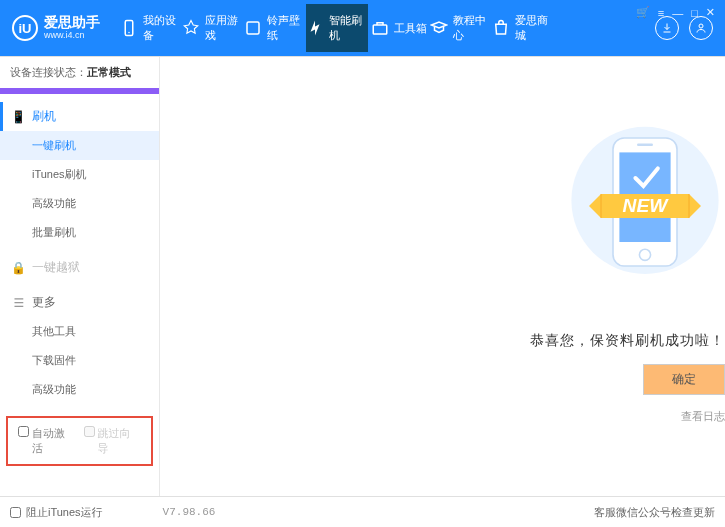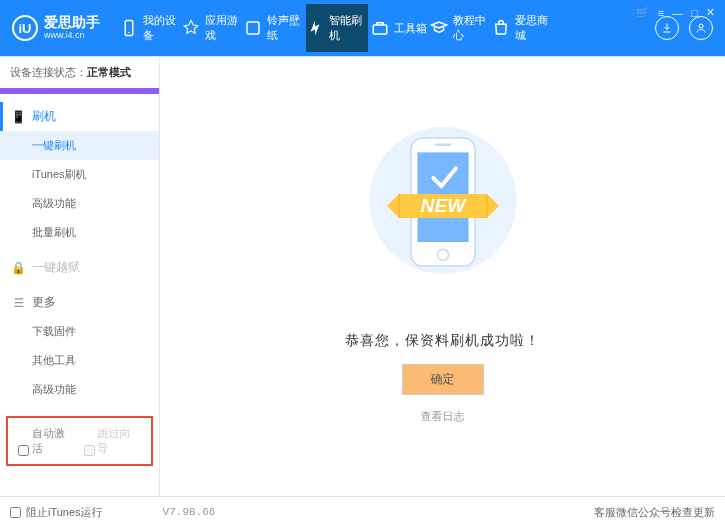--- a/index.html
+++ b/index.html
@@ -25,23 +25,23 @@
 .status-bar { padding: 8px 10px; font-size: 11px; color: #666; border-bottom: 6px solid #8b5cf6; }
 .status-bar b { color: #333; }
 .sb-group { padding: 8px 0; }
 .sb-header { padding: 6px 12px; display: flex; align-items: center; gap: 6px; color: #666; font-size: 12px; cursor: pointer; }
 .sb-header.active { border-left: 3px solid #1e88ff; color: #1e88ff; padding-left: 9px; }
 .sb-icon { width: 14px; height: 14px; display: flex; align-items: center; justify-content: center; color: #999; }
 .sb-item { padding: 7px 12px 7px 32px; cursor: pointer; color: #666; font-size: 11px; }
 .sb-item.active { background: #e8f2ff; color: #1e88ff; }
 .sb-notice { margin: 4px 16px 4px 28px; padding: 8px; background: #f5f5f5; color: #999; font-size: 10px; line-height: 1.4; text-align: center; }
 .sb-checkboxes { padding: 8px 10px; border: 2px solid #e74c3c; margin: 4px 6px; display: flex; gap: 8px; font-size: 11px; color: #888; }
-.sb-check { display: flex; align-items: flex-end; gap: 3px; cursor: pointer; }
+.sb-check { display: flex; align-items: flex-start; gap: 3px; cursor: pointer; }
 .sb-check input { width: 11px; height: 11px; }
-.main { flex: 1; display: flex; flex-direction: column; align-items: center; justify-content: center; position: relative; }
+.main { flex: 1; display: flex; flex-direction: column; align-items: flex-end; justify-content: center; position: relative; }
 .hero { position: relative; margin-top: -20px; }
 .phone-svg { width: 160px; height: 200px; }
 .success-text { margin-top: 18px; font-size: 14px; color: #333; letter-spacing: 1px; }
 .ok-btn { margin-top: 14px; padding: 6px 28px; border: 1px solid #ccc; background: #fdba74; font-size: 12px; cursor: pointer; color: #555; }
 .view-log { margin-top: 14px; font-size: 11px; color: #999; cursor: pointer; }
 .footer { height: 28px; border-top: 1px solid #e0e0e0; display: flex; align-items: center; padding: 15px 10px; font-size: 11px; color: #666; }
 .footer-left { display: flex; align-items: center; gap: 5px; }
 .footer-left input { width: 11px; height: 11px; }
 .footer-right { margin-left: auto; display: flex; align-items: center; }
 .footer-ver { margin-left: 60px; color: #999; font-family: Liberation Mono, monospace; }
@@ -157,22 +157,22 @@
       <div class="sb-item">高级功能</div>
       <div class="sb-item">批量刷机</div>
       <div class="sb-header" style="color:#bbb;margin-top:6px">
         <span class="sb-icon">🔒</span>
         <span>一键越狱</span>
       </div>
       <div class="sb-header" style="margin-top:6px">
         <span class="sb-icon">☰</span>
         <span>更多</span>
       </div>
+      <div class="sb-item">其他工具</div>
       <div class="sb-item">下载固件</div>
-      <div class="sb-item">其他工具</div>
       <div class="sb-item">高级功能</div>
     </div>
     <div class="sb-checkboxes">
       <label class="sb-check">
         <input type="checkbox" style="">
           <span>自动激活</span>
       </label>
       <label class="sb-check" style="color:#ccc">
         <input type="checkbox" disabled="" style="">
           <span>跳过向导</span>

